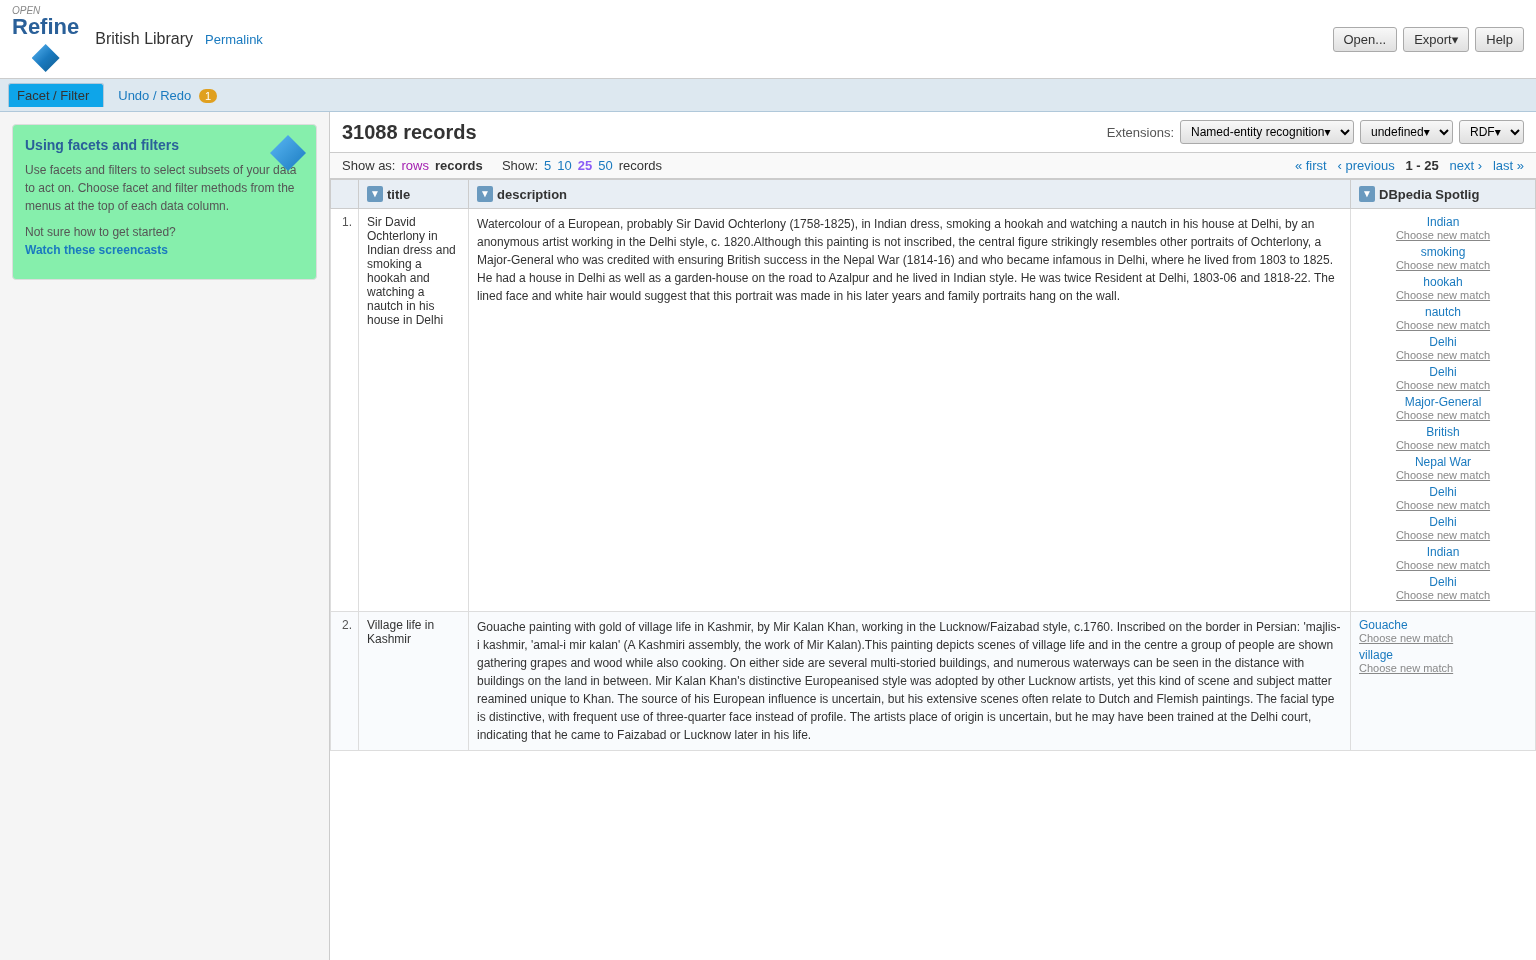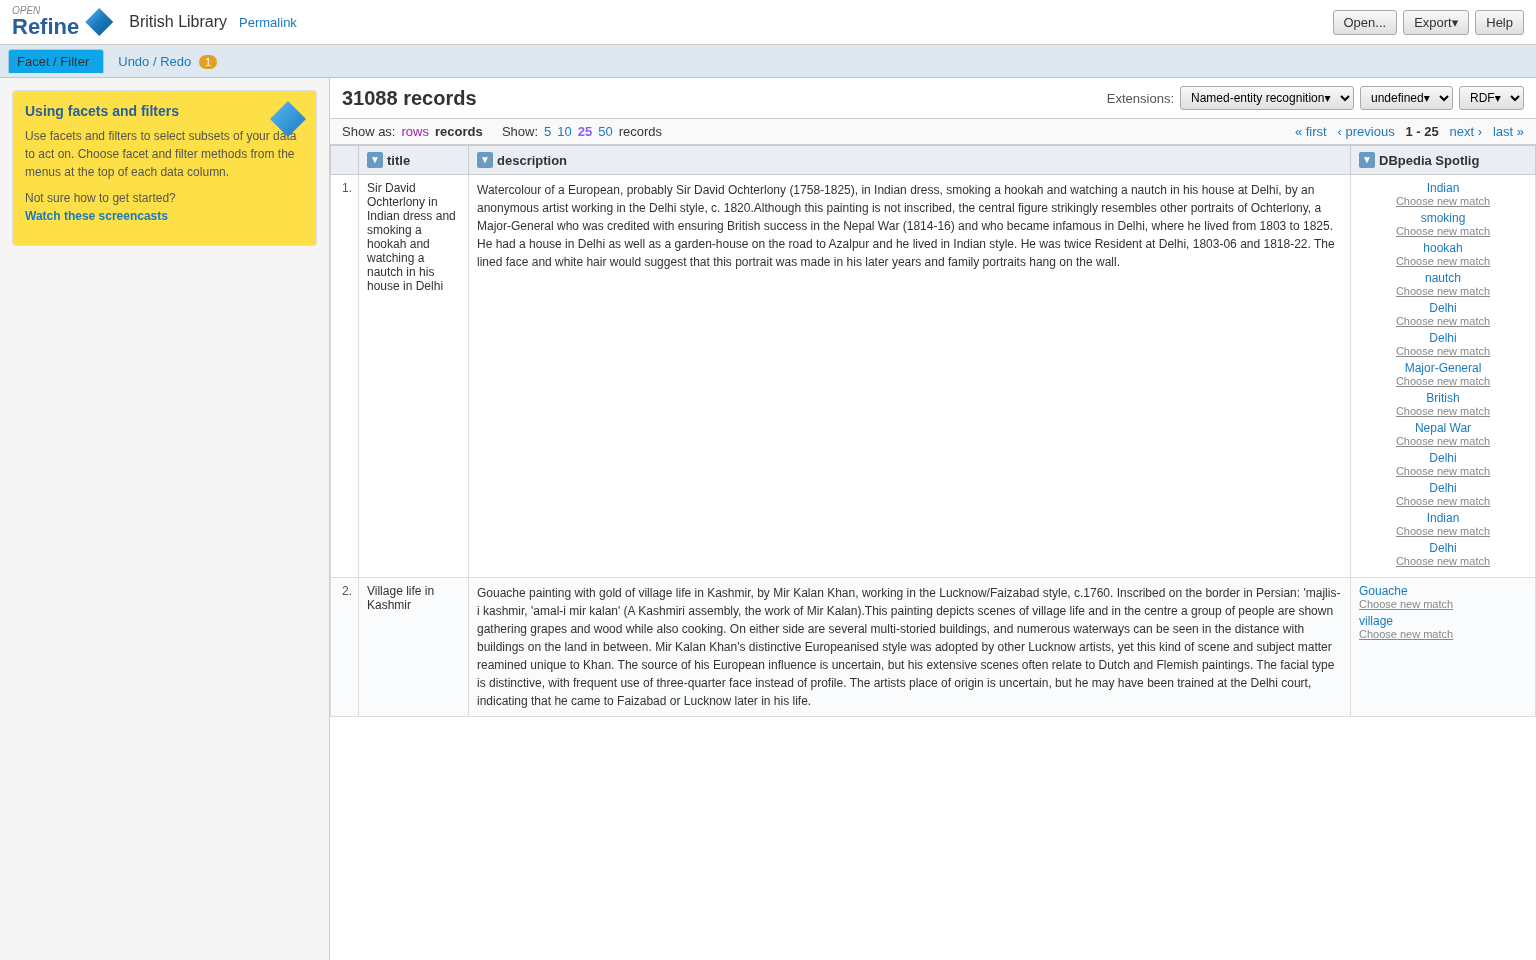--- a/index.html
+++ b/index.html
@@ -11,20 +11,21 @@
       align-items: center;
       padding: 6px 12px;
       background: #fff;
       border-bottom: 1px solid #ccc;
       gap: 12px;
     }
     #logo-area {
       display: flex;
       align-items: center;
       gap: 6px;
+      flex-direction: column;
     }
     .logo-text-open { font-size: 10px; color: #888; font-style: italic; }
     .logo-text-refine { font-size: 22px; font-weight: bold; color: #2a6099; }
     .logo-diamond {
       width: 28px; height: 28px;
       background: linear-gradient(135deg, #5bb8f5 0%, #1a7abf 50%, #0d5a8e 100%);
       clip-path: polygon(50% 0%, 100% 50%, 50% 100%, 0% 50%);
     }
     #header-title { font-size: 16px; color: #333; font-weight: normal; margin-left: 4px; }
     #header-permalink { color: #1a7abf; text-decoration: none; font-size: 13px; }
@@ -63,21 +64,21 @@
     
     #sidebar {
       width: 330px;
       min-width: 330px;
       border-right: 1px solid #ccc;
       padding: 12px;
       overflow-y: auto;
       background: #f5f5f5;
     }
     .sidebar-box {
-      background: #fde047;
+      background: #86efac;
       border: 1px solid #ddd;
       border-radius: 4px;
       padding: 12px;
       position: relative;
     }
     .sidebar-box-title { font-weight: bold; color: #2a6099; font-size: 14px; margin-bottom: 8px; }
     .sidebar-box-body { font-size: 12px; color: #555; line-height: 1.5; }
     .sidebar-box-body p { margin-bottom: 8px; }
     .sidebar-link { color: #1a7abf; font-weight: bold; text-decoration: none; cursor: pointer; }
     .sidebar-icon {

